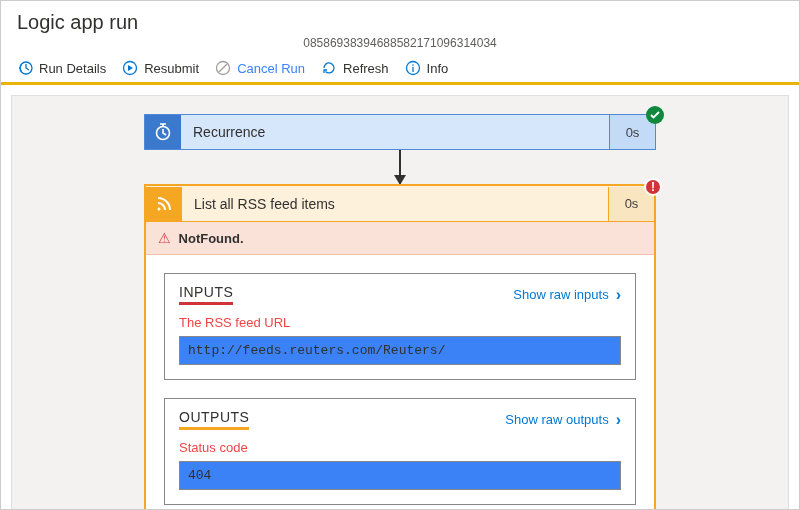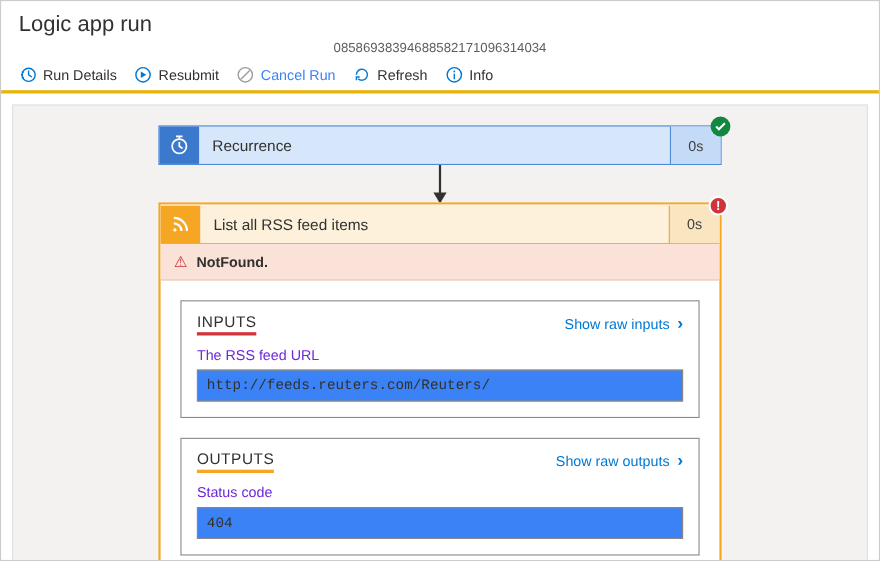--- a/index.html
+++ b/index.html
@@ -157,21 +157,21 @@
     gap: 7px;
     cursor: pointer;
   }
   .panel-head .rawlink .chev {
     font-size: 16px;
     font-weight: bold;
     color: #0078d4;
   }
   .label {
     font-size: 13px;
-    color: #6d28d9;
+    color: #ef4444;
     margin-bottom: 6px;
     margin-top: 4px;
   }
   .valbox {
     border: 1px solid #8a8886;
     padding: 6px 8px;
     font-family: Consolas, "Courier New", monospace;
     font-size: 13px;
     color: #323130;
     background: #3b82f6;

